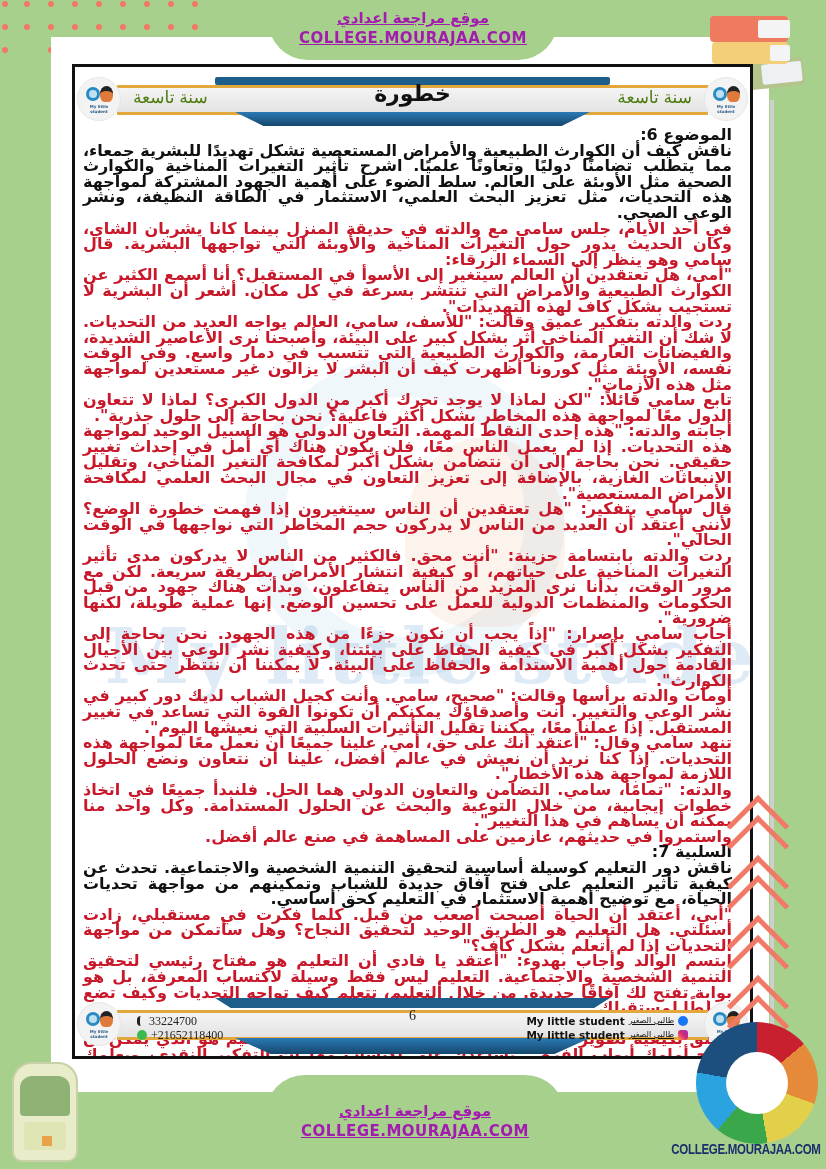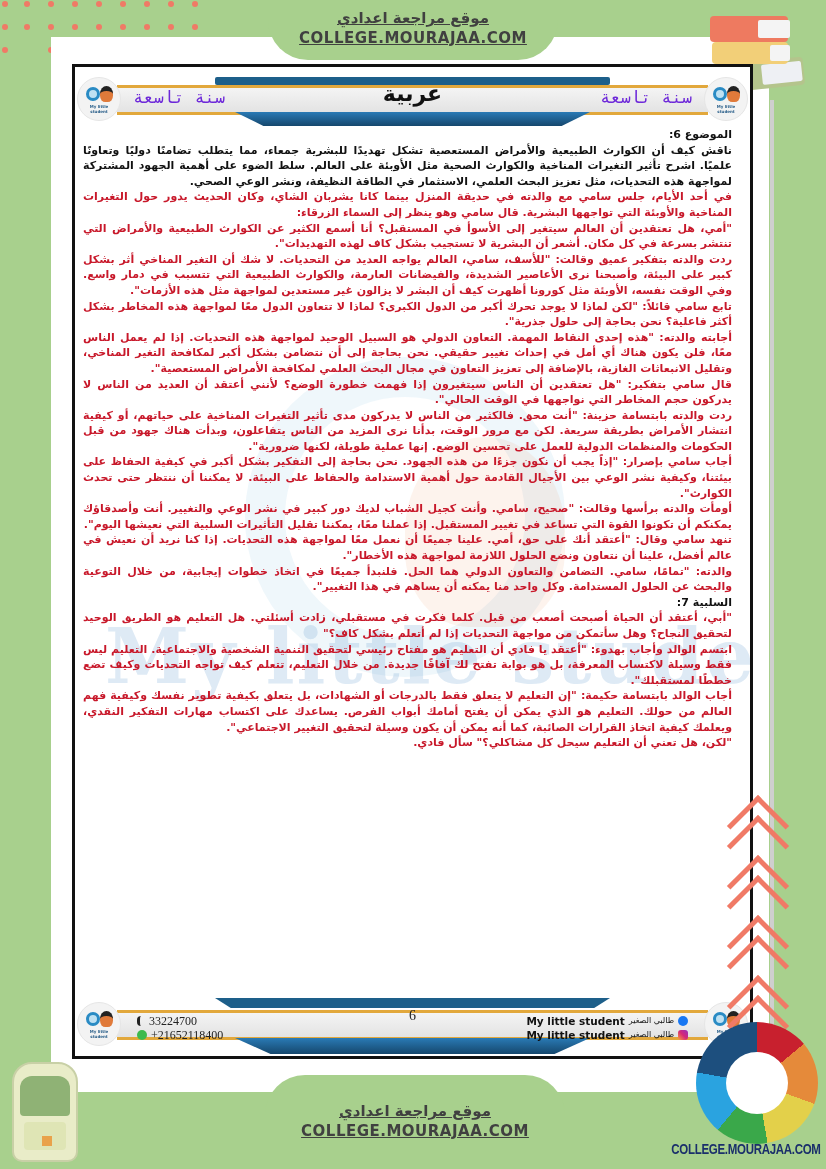--- a/index.html
+++ b/index.html
@@ -5,51 +5,51 @@
   * { box-sizing: border-box; margin: 0; padding: 0; }
   html, body { width: 826px; height: 1169px; overflow: hidden; }
   body { background: #a8d08d; position: relative; font-family: "DejaVu Sans", sans-serif; }
 
   .dots { position: absolute; left: 0; top: 0; width: 200px; height: 60px; }
   .dot { position: absolute; width: 6px; height: 6px; border-radius: 50%; background: #f07a66; }
 
   .page-white { position: absolute; left: 51px; top: 37px; width: 718px; height: 1055px; background: #fff; }
   .page-shadow { position: absolute; left: 770px; top: 100px; width: 4px; height: 985px; background: #cfcfcf; }
 
-  .site-tab { position: absolute; background: #a8d08d; color: #404040; text-align: center;
+  .site-tab { position: absolute; background: #a8d08d; color: #a21caf; text-align: center;
     font-family: "DejaVu Sans", sans-serif; font-weight: bold; }
   .site-tab.top { left: 268px; top: 0; width: 290px; height: 60px; border-radius: 0 0 40px 40px; padding-top: 8px; }
   .site-tab.bottom { left: 265px; top: 1075px; width: 300px; height: 94px; border-radius: 40px 40px 0 0; padding-top: 26px; }
   .site-tab .ar { font-size: 15px; text-decoration: underline; line-height: 20px; direction: rtl; }
   .site-tab .en { font-size: 15px; text-decoration: underline; line-height: 20px; letter-spacing: 0.5px; }
   .bottom-band { position: absolute; left: 0; top: 1110px; width: 826px; height: 59px; background: #a8d08d; }
 
   .doc { position: absolute; left: 72px; top: 64px; width: 681px; height: 995px; border: 3px solid #111; background: #fff; overflow: hidden; }
 
   .banner { position: absolute; left: 0; top: 0; width: 100%; height: 60px; }
   .banner .bar { position: absolute; left: 42px; right: 42px; top: 18px; height: 30px;
     background: linear-gradient(#f4f4f4, #e3e3e3); border-top: 3px solid #e2a83c; border-bottom: 3px solid #e2a83c; }
   .banner .center-top { position: absolute; left: 140px; right: 140px; top: 10px; height: 8px; background: #1d5f8a; border-radius: 2px; }
   .banner .center-bottom { position: absolute; left: 160px; right: 160px; top: 45px; height: 14px;
     background: linear-gradient(#2a7ab5, #15476d); clip-path: polygon(0 0, 100% 0, 92% 100%, 8% 100%); }
   .banner .subtitle { position: absolute; left: 0; right: 0; top: 44px; text-align: center; color: #fff;
     font-family: "Liberation Serif", serif; font-weight: bold; font-size: 11px; }
   .banner .title { position: absolute; left: 0; right: 0; top: 14px; text-align: center; font-size: 22px; font-weight: bold; color: #111; direction: rtl; }
-  .banner .grade { position: absolute; top: 20px; color: #6d28d9; font-size: 17px; direction: rtl; font-family: Liberation Mono, monospace; }
+  .banner .grade { position: absolute; top: 20px; color: #4d7c0f; font-size: 17px; direction: rtl; font-family: Liberation Sans, sans-serif; }
   .banner .grade.left { left: 58px; }
   .banner .grade.right { right: 58px; }
   .logo-circle { position: absolute; width: 44px; height: 44px; border-radius: 50%; background: #f3f3f3; border: 1px solid #e6e6e6; }
   .logo-circle .face { position: absolute; left: 22px; top: 8px; width: 13px; height: 16px; border-radius: 50% 50% 40% 40%; background: #e07a3a; border-top: 5px solid #222; }
   .logo-circle .head { position: absolute; left: 8px; top: 9px; width: 14px; height: 14px; border-radius: 50%; border: 3px solid #2a8bc4; background: #bfe1f2; }
   .logo-circle .cap { position: absolute; left: 4px; right: 4px; bottom: 6px; font-size: 4px; text-align: center; color: #2a5f8a; font-weight: bold; }
   .banner .logo-circle.left { left: 2px; top: 10px; }
   .banner .logo-circle.right { right: 2px; top: 10px; }
 
   .content { position: absolute; left: 8px; right: 18px; top: 60px; direction: rtl; text-align: justify;
-    font-family: "DejaVu Sans", sans-serif; font-weight: bold; font-size: 11px; line-height: 15.6px; }
+    font-family: "DejaVu Sans", sans-serif; font-weight: bold; font-size: 16px; line-height: 15.6px; }
   .content p { margin: 0; }
   .heading { color: #111; }
   .prompt { color: #111; }
   .story { color: #c8182a; }
 
   .watermark { position: absolute; left: 30px; top: 545px; font-family: "DejaVu Serif", serif; font-weight: bold; font-size: 76px;
     color: rgba(70,140,200,0.18); letter-spacing: 2px; pointer-events: none; white-space: nowrap; }
   .watermark-circle { position: absolute; left: 170px; top: 290px; width: 320px; height: 320px; border-radius: 50%;
     border: 40px solid rgba(120,190,220,0.12); pointer-events: none; }
   .watermark-face { position: absolute; left: 330px; top: 370px; width: 160px; height: 190px; border-radius: 50% 50% 40% 40%;
@@ -64,21 +64,21 @@
   .footer .logo-circle.right { right: 2px; top: 8px; }
   .footer .page-num { position: absolute; left: 0; right: 0; top: 14px; text-align: center; font-family: "Liberation Serif", serif; font-size: 14px; color: #222; }
   .footer .contacts { position: absolute; left: 62px; top: 20px; font-family: "Liberation Serif", serif; font-size: 12px; color: #222; line-height: 14px; }
   .footer .contacts .row { display: flex; align-items: center; gap: 4px; }
   .icon-phone { display: inline-block; width: 8px; height: 10px; border-left: 3px solid #222; border-radius: 4px 0 0 4px; }
   .icon-wa { display: inline-block; width: 10px; height: 10px; border-radius: 50%; background: #3cba4e; }
   .footer .social { position: absolute; right: 62px; top: 20px; font-size: 10.5px; font-weight: bold; color: #111; line-height: 14px; text-align: right; }
   .footer .social .row { display: flex; align-items: center; gap: 4px; justify-content: flex-end; }
   .icon-fb { display: inline-block; width: 10px; height: 10px; border-radius: 50%; background: #1877f2; }
   .icon-ig { display: inline-block; width: 10px; height: 10px; border-radius: 3px; background: linear-gradient(45deg, #f9a03f, #d62976, #962fbf); }
-  .social .ar { direction: rtl; font-size: 8px; font-weight: normal; }
+  .social .ar { direction: rtl; font-size: 8px; font-weight: normal; text-decoration: underline; }
 
   .books { position: absolute; left: 700px; top: 14px; width: 110px; height: 80px; }
   .book { position: absolute; border-radius: 4px; }
   .book.b1 { left: 10px; top: 2px; width: 78px; height: 26px; background: #ee7a60; }
   .book.b1::after { content: ""; position: absolute; right: -2px; top: 4px; width: 32px; height: 18px; background: #f4f4f4; border-radius: 2px; }
   .book.b2 { left: 12px; top: 28px; width: 76px; height: 22px; background: #f2cf78; }
   .book.b2::after { content: ""; position: absolute; right: -2px; top: 3px; width: 20px; height: 16px; background: #f4f4f4; border-radius: 2px; }
   .book.b3 { left: 0; top: 48px; width: 104px; height: 28px; background: #b4c48c; transform: rotate(-6deg); }
   .book.b3::after { content: ""; position: absolute; right: 2px; top: 4px; width: 40px; height: 20px; background: #eef0f4; border-radius: 2px; }
 
@@ -156,38 +156,40 @@
         <span class="face"></span>
       <span class="cap">My little student</span>
     </div>
     <div class="logo-circle right">
       <span class="head"></span>
         <span class="face"></span>
       <span class="cap">My little student</span>
     </div>
     <div class="grade left">سنة تاسعة</div>
     <div class="grade right">سنة تاسعة</div>
-    <div class="title">عربية</div>
+    <div class="title">خطورة</div>
   </div>
 
   <div class="content">
     <p class="heading">الموضوع 6:</p>
     <p class="prompt">ناقش كيف أن الكوارث الطبيعية والأمراض المستعصية تشكل تهديدًا للبشرية جمعاء، مما يتطلب تضامنًا دوليًا وتعاونًا علميًا. اشرح تأثير التغيرات المناخية والكوارث الصحية مثل الأوبئة على العالم. سلط الضوء على أهمية الجهود المشتركة لمواجهة هذه التحديات، مثل تعزيز البحث العلمي، الاستثمار في الطاقة النظيفة، ونشر الوعي الصحي.</p>
     <p class="story">في أحد الأيام، جلس سامي مع والدته في حديقة المنزل بينما كانا يشربان الشاي، وكان الحديث يدور حول التغيرات المناخية والأوبئة التي تواجهها البشرية. قال سامي وهو ينظر إلى السماء الزرقاء:</p>
     <p class="story">"أمي، هل تعتقدين أن العالم سيتغير إلى الأسوأ في المستقبل؟ أنا أسمع الكثير عن الكوارث الطبيعية والأمراض التي تنتشر بسرعة في كل مكان. أشعر أن البشرية لا تستجيب بشكل كاف لهذه التهديدات".</p>
     <p class="story">ردت والدته بتفكير عميق وقالت: "للأسف، سامي، العالم يواجه العديد من التحديات. لا شك أن التغير المناخي أثر بشكل كبير على البيئة، وأصبحنا نرى الأعاصير الشديدة، والفيضانات العارمة، والكوارث الطبيعية التي تتسبب في دمار واسع. وفي الوقت نفسه، الأوبئة مثل كورونا أظهرت كيف أن البشر لا يزالون غير مستعدين لمواجهة مثل هذه الأزمات".</p>
     <p class="story">تابع سامي قائلاً: "لكن لماذا لا يوجد تحرك أكبر من الدول الكبرى؟ لماذا لا تتعاون الدول معًا لمواجهة هذه المخاطر بشكل أكثر فاعلية؟ نحن بحاجة إلى حلول جذرية".</p>
     <p class="story">أجابته والدته: "هذه إحدى النقاط المهمة. التعاون الدولي هو السبيل الوحيد لمواجهة هذه التحديات. إذا لم يعمل الناس معًا، فلن يكون هناك أي أمل في إحداث تغيير حقيقي. نحن بحاجة إلى أن نتضامن بشكل أكبر لمكافحة التغير المناخي، وتقليل الانبعاثات الغازية، بالإضافة إلى تعزيز التعاون في مجال البحث العلمي لمكافحة الأمراض المستعصية".</p>
     <p class="story">قال سامي بتفكير: "هل تعتقدين أن الناس سيتغيرون إذا فهمت خطورة الوضع؟ لأنني أعتقد أن العديد من الناس لا يدركون حجم المخاطر التي نواجهها في الوقت الحالي".</p>
     <p class="story">ردت والدته بابتسامة حزينة: "أنت محق. فالكثير من الناس لا يدركون مدى تأثير التغيرات المناخية على حياتهم، أو كيفية انتشار الأمراض بطريقة سريعة. لكن مع مرور الوقت، بدأنا نرى المزيد من الناس يتفاعلون، وبدأت هناك جهود من قبل الحكومات والمنظمات الدولية للعمل على تحسين الوضع. إنها عملية طويلة، لكنها ضرورية".</p>
     <p class="story">أجاب سامي بإصرار: "إذاً يجب أن نكون جزءًا من هذه الجهود. نحن بحاجة إلى التفكير بشكل أكبر في كيفية الحفاظ على بيئتنا، وكيفية نشر الوعي بين الأجيال القادمة حول أهمية الاستدامة والحفاظ على البيئة. لا يمكننا أن ننتظر حتى تحدث الكوارث".</p>
     <p class="story">أومأت والدته برأسها وقالت: "صحيح، سامي. وأنت كجيل الشباب لديك دور كبير في نشر الوعي والتغيير. أنت وأصدقاؤك يمكنكم أن تكونوا القوة التي تساعد في تغيير المستقبل. إذا عملنا معًا، يمكننا تقليل التأثيرات السلبية التي نعيشها اليوم".</p>
     <p class="story">تنهد سامي وقال: "أعتقد أنك على حق، أمي. علينا جميعًا أن نعمل معًا لمواجهة هذه التحديات. إذا كنا نريد أن نعيش في عالم أفضل، علينا أن نتعاون ونضع الحلول اللازمة لمواجهة هذه الأخطار".</p>
     <p class="story">والدته: "تمامًا، سامي. التضامن والتعاون الدولي هما الحل. فلنبدأ جميعًا في اتخاذ خطوات إيجابية، من خلال التوعية والبحث عن الحلول المستدامة. وكل واحد منا يمكنه أن يساهم في هذا التغيير".</p>
+    <p class="story">واستمروا في حديثهم، عازمين على المساهمة في صنع عالم أفضل.</p>
     <p class="heading">السلبية 7:</p>
+    <p class="prompt">ناقش دور التعليم كوسيلة أساسية لتحقيق التنمية الشخصية والاجتماعية. تحدث عن كيفية تأثير التعليم على فتح آفاق جديدة للشباب وتمكينهم من مواجهة تحديات الحياة، مع توضيح أهمية الاستثمار في التعليم كحق أساسي.</p>
     <p class="story">"أبي، أعتقد أن الحياة أصبحت أصعب من قبل. كلما فكرت في مستقبلي، زادت أسئلتي. هل التعليم هو الطريق الوحيد لتحقيق النجاح؟ وهل سأتمكن من مواجهة التحديات إذا لم أتعلم بشكل كاف؟"</p>
     <p class="story">ابتسم الوالد وأجاب بهدوء: "أعتقد يا فادي أن التعليم هو مفتاح رئيسي لتحقيق التنمية الشخصية والاجتماعية. التعليم ليس فقط وسيلة لاكتساب المعرفة، بل هو بوابة تفتح لك آفاقًا جديدة. من خلال التعليم، تتعلم كيف تواجه التحديات وكيف تضع خططًا لمستقبلك".</p>
     <p class="story">أجاب الوالد بابتسامة حكيمة: "إن التعليم لا يتعلق فقط بالدرجات أو الشهادات، بل يتعلق بكيفية تطوير نفسك وكيفية فهم العالم من حولك. التعليم هو الذي يمكن أن يفتح أمامك أبواب الفرص. يساعدك على اكتساب مهارات التفكير النقدي، ويعلمك كيفية اتخاذ القرارات الصائبة، كما أنه يمكن أن يكون وسيلة لتحقيق التغيير الاجتماعي".</p>
     <p class="story">"لكن، هل تعني أن التعليم سيحل كل مشاكلي؟" سأل فادي.</p>
   </div>
 
   <div class="footer">
     <div class="bar"></div>
     <div class="center-top"></div>
     <div class="center-bottom"></div>

